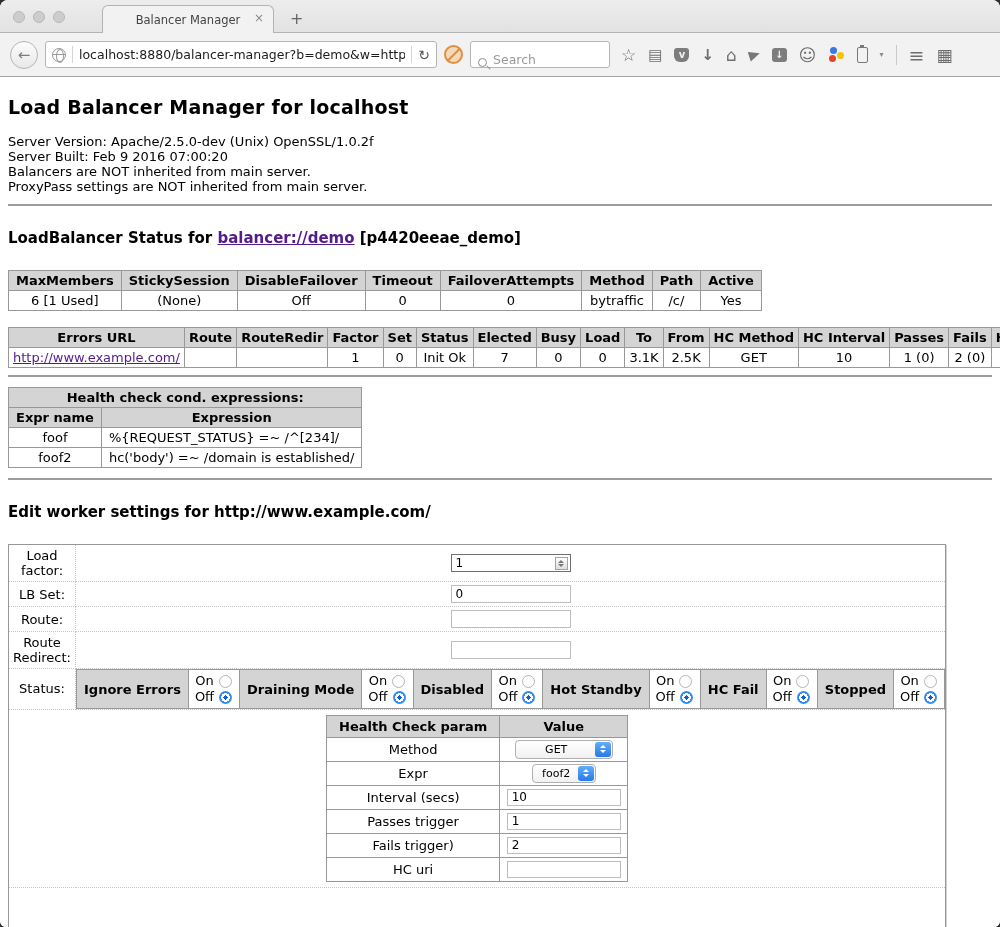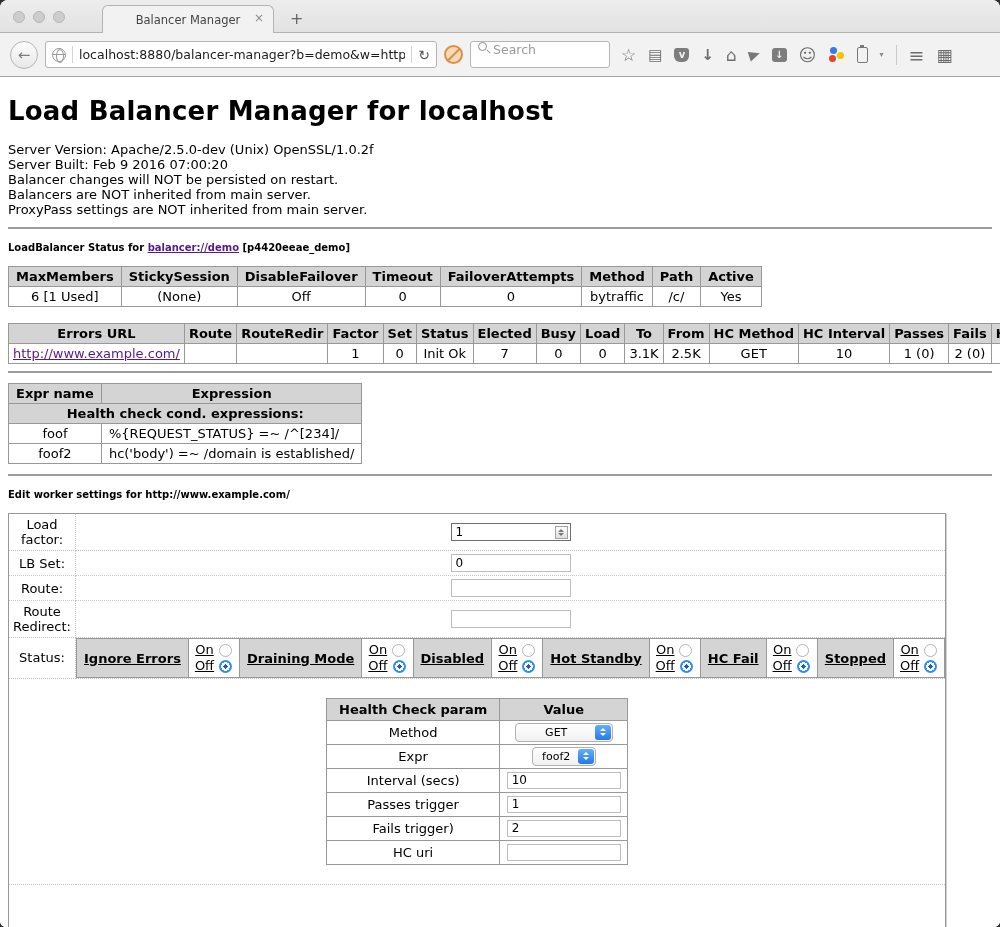--- a/index.html
+++ b/index.html
@@ -18,44 +18,44 @@
   .backbtn { width:28px; height:28px; border-radius:50%; background:linear-gradient(#fdfdfd,#e8e8e8); border:1px solid #b5b5b5; color:#7c7c7c; font-size:15px; display:flex; align-items:center; justify-content:center; flex:none; }
   .urlbar { width:392px; height:27px; background:#fff; border:1px solid #b5b5b5; border-radius:3px; display:flex; align-items:center; padding:0 6px; gap:6px; flex:none; }
   .globe { width:14px; height:14px; border:1px solid #9a9a9a; border-radius:50%; position:relative; flex:none; }
   .globe::before { content:""; position:absolute; left:0; right:0; top:5px; border-top:1px solid #9a9a9a; }
   .globe::after { content:""; position:absolute; left:3px; top:0; width:6px; height:12px; border:1px solid #9a9a9a; border-radius:50%; }
   .urlsep { width:1px; height:17px; background:#d4d4d4; }
   .urltext { flex:1; font-size:12.5px; color:#1c1c1c; white-space:nowrap; overflow:hidden; }
   .reload { color:#555; font-size:14px; }
   .blockicon { width:19px; height:19px; border:2px solid #dd9140; border-radius:50%; position:relative; background:#f4d9bc; flex:none; }
   .blockicon::after { content:""; position:absolute; left:-1px; top:6.5px; width:17px; border-top:2px solid #dd9140; transform:rotate(-45deg); }
-  .searchbar { width:140px; height:27px; background:#fff; border:1px solid #b5b5b5; border-radius:3px; display:flex; align-items:flex-start; padding:0 7px; gap:6px; flex:none; }
+  .searchbar { width:140px; height:27px; background:#fff; border:1px solid #b5b5b5; border-radius:3px; display:flex; align-items:flex-end; padding:0 7px; gap:6px; flex:none; }
   .mag { width:9px; height:9px; border:1.5px solid #8a8a8a; border-radius:50%; position:relative; flex:none; }
   .mag::after { content:""; position:absolute; left:7px; top:8px; width:5px; border-top:1.5px solid #8a8a8a; transform:rotate(45deg); }
   .searchph { color:#9a9a9a; font-size:12.5px; }
   .tbicons { display:flex; align-items:center; gap:12px; color:#6e6e6e; font-size:15px; margin-left:4px; }
   .tbicons .g { line-height:16px; }
   .plane { width:0; height:0; border-left:11px solid #787878; border-top:5px solid transparent; border-bottom:5px solid transparent; transform:rotate(-18deg); }
   .badge { width:15px; height:14px; background:#7d7d7d; border-radius:3px; color:#f2f2f2; font-size:10px; font-weight:bold; display:flex; align-items:center; justify-content:center; }
   .dots { position:relative; width:16px; height:16px; }
   .dots i { position:absolute; width:7px; height:7px; border-radius:50%; }
   .dots .b { left:1px; top:0; background:#3b78e7; }
   .dots .r { left:0; top:8px; background:#e2442e; }
   .dots .y { left:8px; top:5px; background:#f4c400; }
   .battery { width:11px; height:16px; border:1.5px solid #787878; border-radius:2px; position:relative; }
   .battery::before { content:""; position:absolute; left:2px; top:-3px; width:4px; height:2px; background:#787878; }
   .caret { font-size:8px; color:#8a8a8a; }
   .vsep { width:1px; height:20px; background:#c9c9c9; }
 
   
   .content { background:#fff; padding:2px 8px 0 8px; color:#000; }
-  h1 { font-size:26px; margin:17px 0 0 0; letter-spacing:0.2px; }
+  h1 { font-size:19px; margin:17px 0 0 0; letter-spacing:0.2px; }
   .info { margin-top:16px; font-size:13px; line-height:15px; }
   hr { border:0; border-top:2px solid #9c9c9c; margin:10px 0; }
-  h3 { font-size:10px; margin:13px 0; }
+  h3 { font-size:15px; margin:23px 0; }
   h3 a { color:#551a8b; }
   table.data { border-collapse:collapse; font-size:13px; }
   .data th, .data td { border:1px solid #989898; padding:2px 7px; text-align:center; white-space:nowrap; }
   .data th { background:#d4d4d4; }
   .worker { width:962px; font-size:12.5px; }
   .worker th, .worker td { padding:2px 4px; }
   .worker td:first-child { text-align:left; }
   .worker a { color:#551a8b; }
   .expr td:last-child { text-align:left; }
   .mt16 { margin-top:16px; }
@@ -75,21 +75,21 @@
   .spin .dn { border-top:3px solid #777; }
 
   .statust { margin:0; }
   .statust th { padding:2px 7px; }
   .statust td { padding:3px 6px;margin-top:12px; }
   .radio-line { display:grid; grid-template-columns:auto 14px; gap:5px; justify-content:center; align-items:center; line-height:16px; }
   .radio-line .rl { text-align:right; }
   .radio { width:13px; height:13px; border-radius:50%; background:#fff; border:1px solid #b4b4b4; display:inline-block; }
   .radio.checked { border:none; background:radial-gradient(circle,#0f5fd0 0 2.2px,#ffffff 2.2px 4.3px,#2f8df9 4.3px); }
 
-  .healtht { margin:16px auto; }
+  .healtht { margin:2px auto; }
   .healtht th { padding:3px 12px; }
   .healtht td { height:24px; padding:2px 6px; }
   .healtht td.hlbl { width:142px; }
   .healtht td.hval { width:128px; }
   .healtht input.txt { width:114px; height:17px; text-align:left; }
   .fakeselect { display:inline-flex; align-items:center; height:19px; border:1px solid #b0b0b0; border-radius:4px; background:linear-gradient(#fff,#f1f1f1); font-size:11px; position:relative; padding:0 21px 0 6px; vertical-align:middle; }
   .fakeselect .sel-text { flex:1; text-align:center; }
   .sel-wide { width:98px; }
   .sel-small { width:64px; }
   .stepper { position:absolute; right:1px; top:1px; bottom:1px; width:16px; border-radius:3px; background:linear-gradient(#62aefc,#2779e4); display:flex; flex-direction:column; align-items:center; justify-content:center; gap:2px; }
@@ -153,21 +153,20 @@
       <span class="g" style="font-size:17px">▦</span>
     </div>
   </div>
 
   <div class="content">
     <h1>Load Balancer Manager for localhost</h1>
 
     <div class="info">
       <div>Server Version: Apache/2.5.0-dev (Unix) OpenSSL/1.0.2f</div>
       <div>Server Built: Feb 9 2016 07:00:20</div>
-      <div>Balancer changes will NOT be persisted on restart.</div>
       <div>Balancers are NOT inherited from main server.</div>
       <div>ProxyPass settings are NOT inherited from main server.</div>
     </div>
 
     <hr>
 
     <h3><span>LoadBalancer Status for </span><a href="#">balancer://demo</a><span> [p4420eeae_demo]</span></h3>
 
     <table class="data">
       <thead>
@@ -237,25 +236,25 @@
             <td></td>
           </tr>
         </tbody>
     </table>
 
     <hr class="mt7">
 
     <table class="data expr mt7">
       <thead>
         <tr>
+            <th colspan="2">Health check cond. expressions:</th>
+          </tr>
+        <tr>
             <th>Expr name</th>
             <th>Expression</th>
-          </tr>
-        <tr>
-            <th colspan="2">Health check cond. expressions:</th>
           </tr>
       </thead>
       <tbody>
           <tr>
             <td>foof</td>
             <td>%{REQUEST_STATUS} =~ /^[234]/</td>
           </tr>
           <tr>
             <td>foof2</td>
             <td>hc('body') =~ /domain is established/</td>
@@ -283,21 +282,21 @@
         <tr class="inrow">
           <td class="lbl">Route:</td>
           <td><input class="txt" value="" style=""></td>
         </tr>
         <tr class="inrow">
           <td class="lbl">Route Redirect:</td>
           <td><input class="txt" value="" style=""></td>
         </tr>
         <tr>
           <td class="lbl">Status:</td>
-          <td style="padding:0; text-align:left;text-decoration:underline;">
+          <td style="padding:0; text-align:left;">
             <table class="data statust">
               <thead>
                   <tr>
                     <th>Ignore Errors</th>
                     <td>
                       <div class="radio-line">
                         <span class="rl">On</span>
                         <span class="radio"></span>
                       </div>
                       <div class="radio-line">

